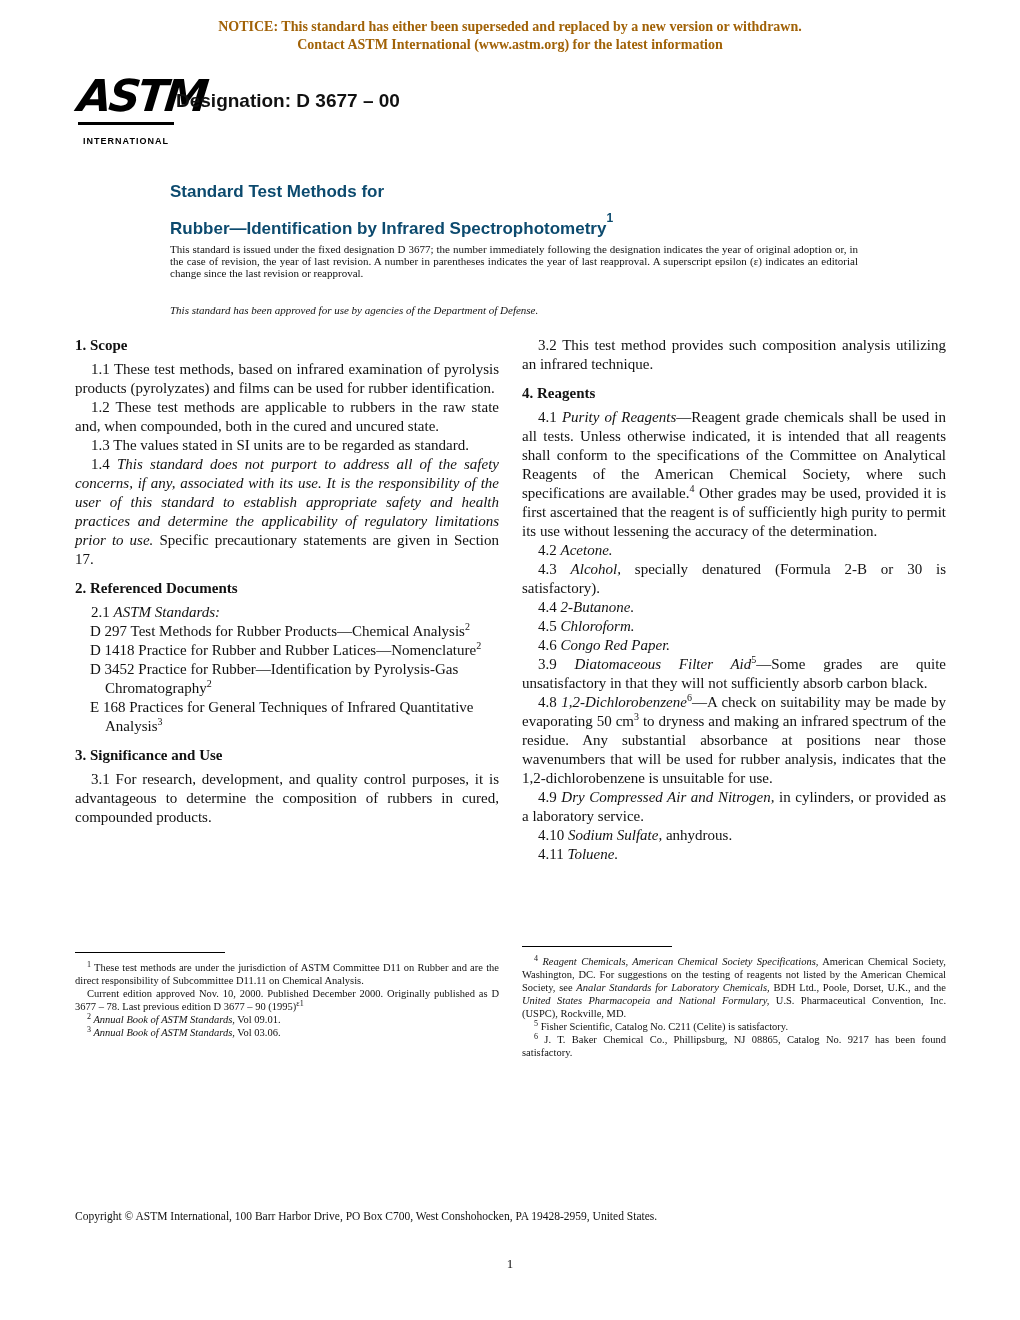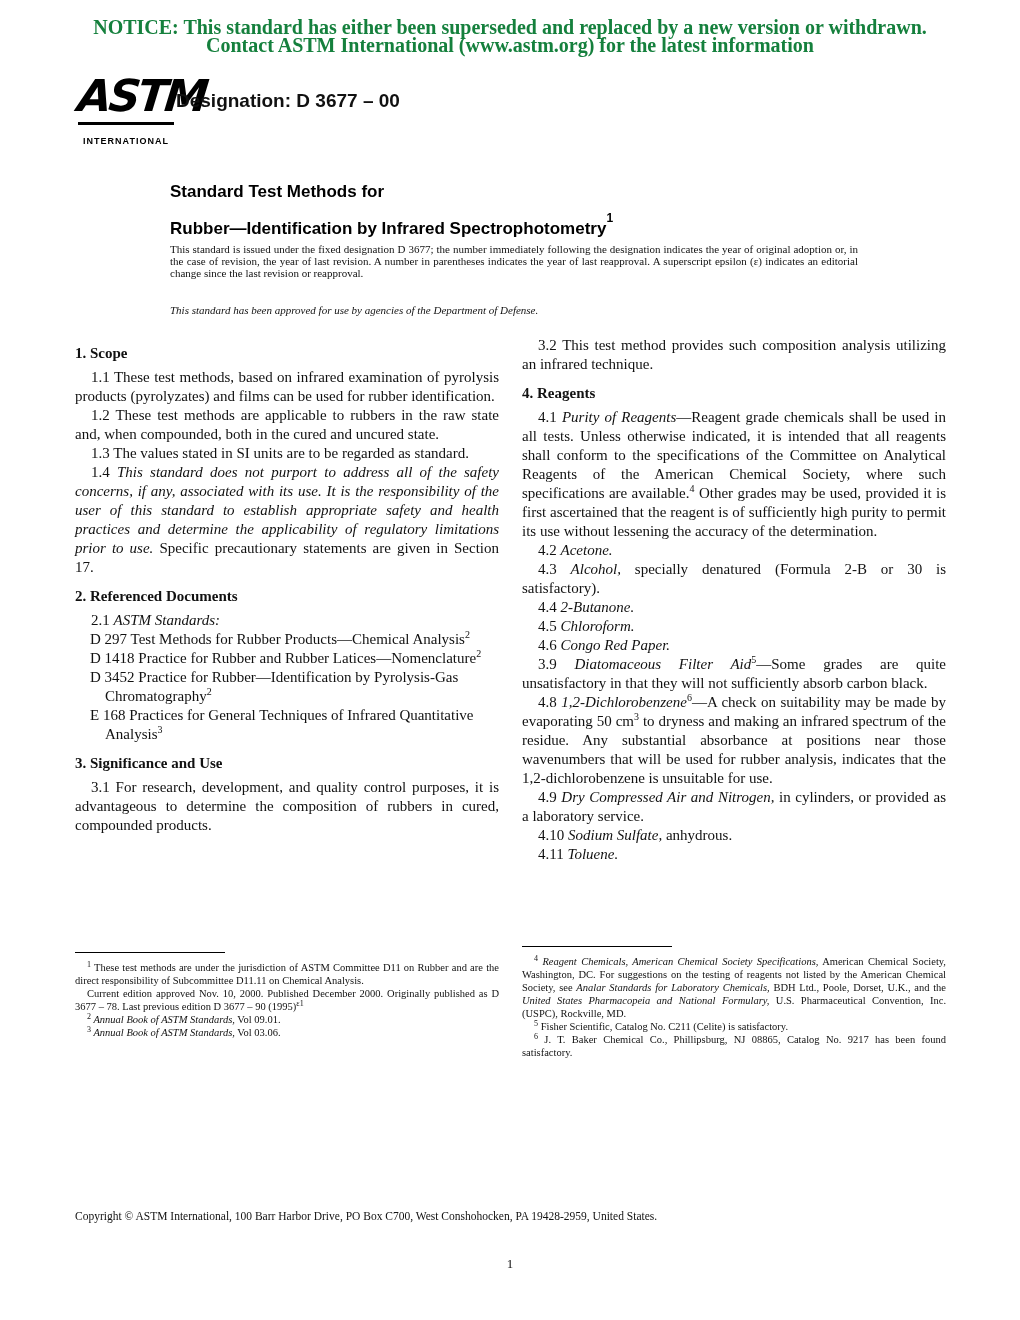--- a/index.html
+++ b/index.html
@@ -11,23 +11,23 @@
     background: #ffffff;
     font-family: "Liberation Serif", serif;
     color: #111111;
     overflow: hidden;
   }
   
   .notice {
     position: absolute;
     top: 18px; left: 0; right: 0;
     text-align: center;
-    color: #15803d;
+    color: #a16207;
     font-weight: bold;
-    font-size: 20px;
+    font-size: 14px;
     line-height: 18px;
   }
   
   .logo { position: absolute; top: 72px; left: 78px; width: 96px; text-align: center; }
   .logo-astm {
     font-family: "DejaVu Sans", sans-serif;
     font-weight: bold;
     font-style: italic;
     font-size: 44px;
     line-height: 48px;
@@ -50,21 +50,21 @@
     font-family: "Liberation Sans", sans-serif;
     font-weight: bold;
     font-size: 19px;
   }
   
   .title {
     position: absolute;
     top: 168px; left: 170px; width: 700px;
     font-family: "Liberation Sans", sans-serif;
     font-weight: bold;
-    color: #000000;
+    color: #0c4a6e;
   }
   .t1 { font-size: 17px; line-height: 22px; }
   .t2 { font-size: 17px; line-height: 26px; }
   .t2sup { font-size: 12px; font-weight: bold; }
   
   .preamble {
     position: absolute;
     top: 243px; left: 170px; width: 688px;
     font-size: 11px;
     line-height: 12px;
@@ -75,21 +75,21 @@
     top: 303px; left: 170px; width: 688px;
     font-style: italic;
     font-size: 11px;
     line-height: 14px;
   }
   
   .col { position: absolute; top: 336px; width: 424px; font-size: 15px; line-height: 19px; }
   .col-left { left: 75px; }
   .col-right { left: 522px; }
   .sh { font-weight: bold; margin: 10px 0 5px 0; font-size: 15px; }
-  .col .sh:first-child { margin-top: 8px; }
+  .col .sh:first-child { margin-top: 0; }
   .bp { text-indent: 16px; text-align: justify; }
   .it { font-style: italic; }
   sup { font-size: 10px; line-height: 0; }
   .ref-item { padding-left: 30px; text-indent: -15px; text-align: left; }
   
   .fnblock { position: absolute; width: 424px; font-size: 10.5px; line-height: 13px; }
   .fn-left { left: 75px; top: 952px; }
   .fn-right { left: 522px; top: 946px; }
   .fnrule { width: 150px; border-top: 1px solid #000; margin-bottom: 8px; }
   .fnp { text-indent: 12px; text-align: justify; }

